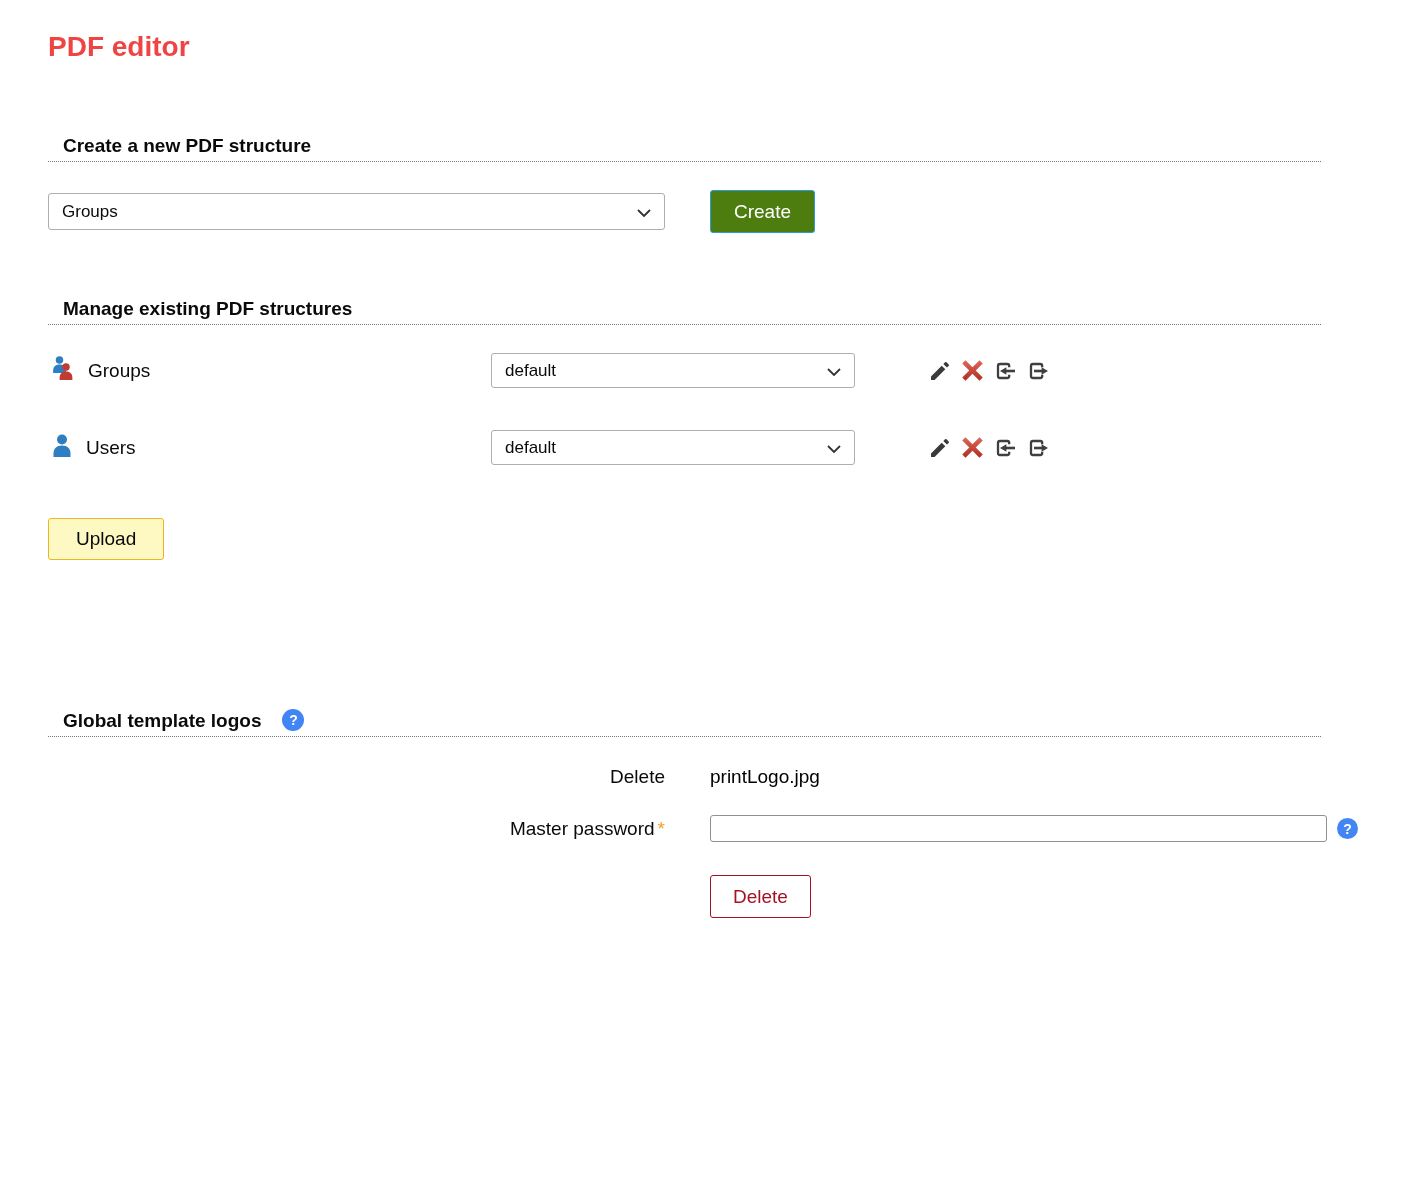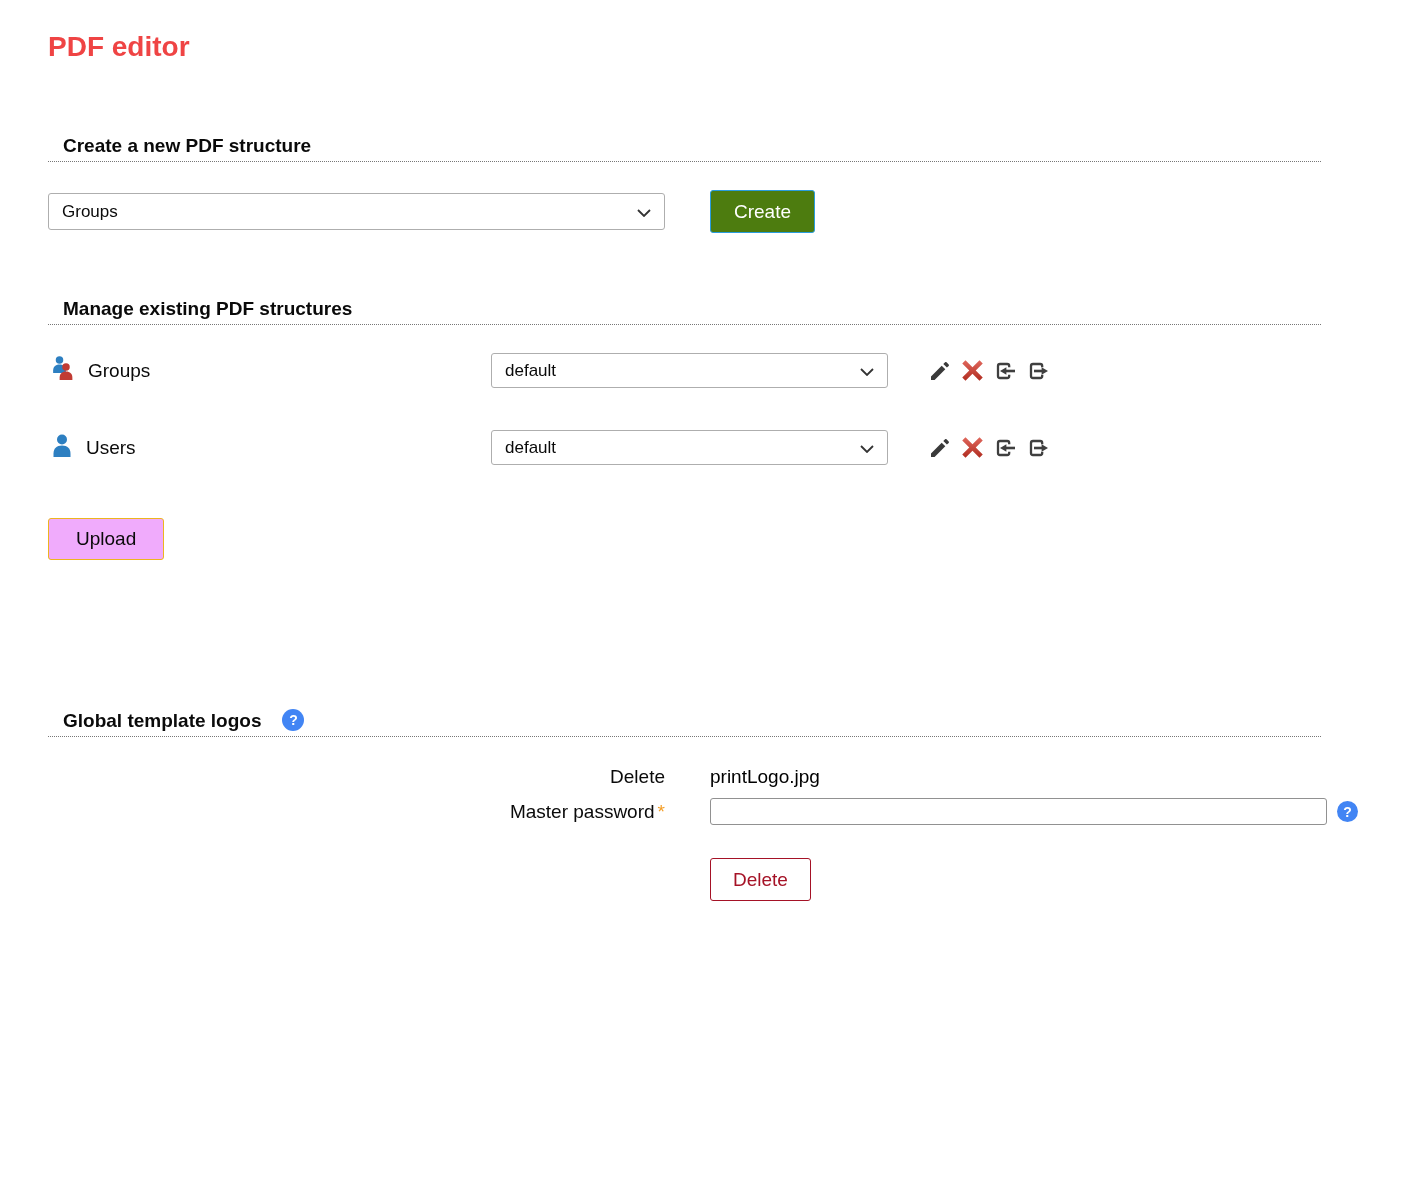--- a/index.html
+++ b/index.html
@@ -33,29 +33,29 @@
   .label-cell { text-align:right; font-size:19px; color:#0a0a0a; }
   .value-cell { text-align:left; }
 
   
   .select {
     display:flex; align-items:center; justify-content:space-between;
     background:#fff; border:1px solid #aeaeae; border-radius:3px;
     padding:0 13px; font-size:17px; color:#0a0a0a; cursor:pointer;
   }
   .select-lg { width:617px; height:37px; }
-  .select-md { width:397px; height:35px; }
+  .select-md { width:364px; height:35px; }
 
   .btn { font-family:"Liberation Sans", sans-serif; cursor:pointer; }
   .btn-create {
     background:#4d7c0f; border:1px solid #2a9ddd; border-radius:3px;
     color:#ffffff; font-size:19px; padding:9px 23px; line-height:23px;
   }
   .btn-upload {
-    background:#f0abfc; border:1px solid #edb51e; border-radius:3px;
+    background:#fef9c3; border:1px solid #edb51e; border-radius:3px;
     color:#0a0a0a; font-size:19px; padding:8px 27px; line-height:24px;
   }
   .btn-delete {
     background:#ffffff; border:1.5px solid #a51226; border-radius:3px;
     color:#a51226; font-size:19px; padding:9px 22px; line-height:23px;
   }
   .btn-browse {
     background:#f3f3f3; border:1px solid #9a9a9a; border-radius:4px;
     color:#0a0a0a; font-size:17px; padding:4px 13px; line-height:21px;
   }
@@ -84,21 +84,21 @@
 
   .help-icon {
     width:22px; height:22px; border-radius:50%;
     background:#4285f4; color:#fff; font-size:14px; font-weight:bold;
     display:inline-flex; align-items:center; justify-content:center;
     cursor:pointer; flex:0 0 auto;
   }
   .head-help { margin-left:21px; margin-top:-2px; }
 
   .global-row1 { padding-top:29px; }
-  .global-row2 { margin-top:10px; align-items:center; }
+  .global-row2 { margin-top:27px; align-items:center; }
   .required { color:#f49d25; margin-left:3px; font-size:19px; }
   .pw-wrap { display:flex; align-items:center; }
   .pw-input {
     width:617px; height:27px; border:1px solid #919191; border-radius:3px;
     padding:0 8px; font-size:16px; background:#fff;
   }
   .pw-help { margin-left:10px; width:21px; height:21px; }
   .delete-row { margin-left:710px; margin-top:33px; }
 </style>
 </head>

